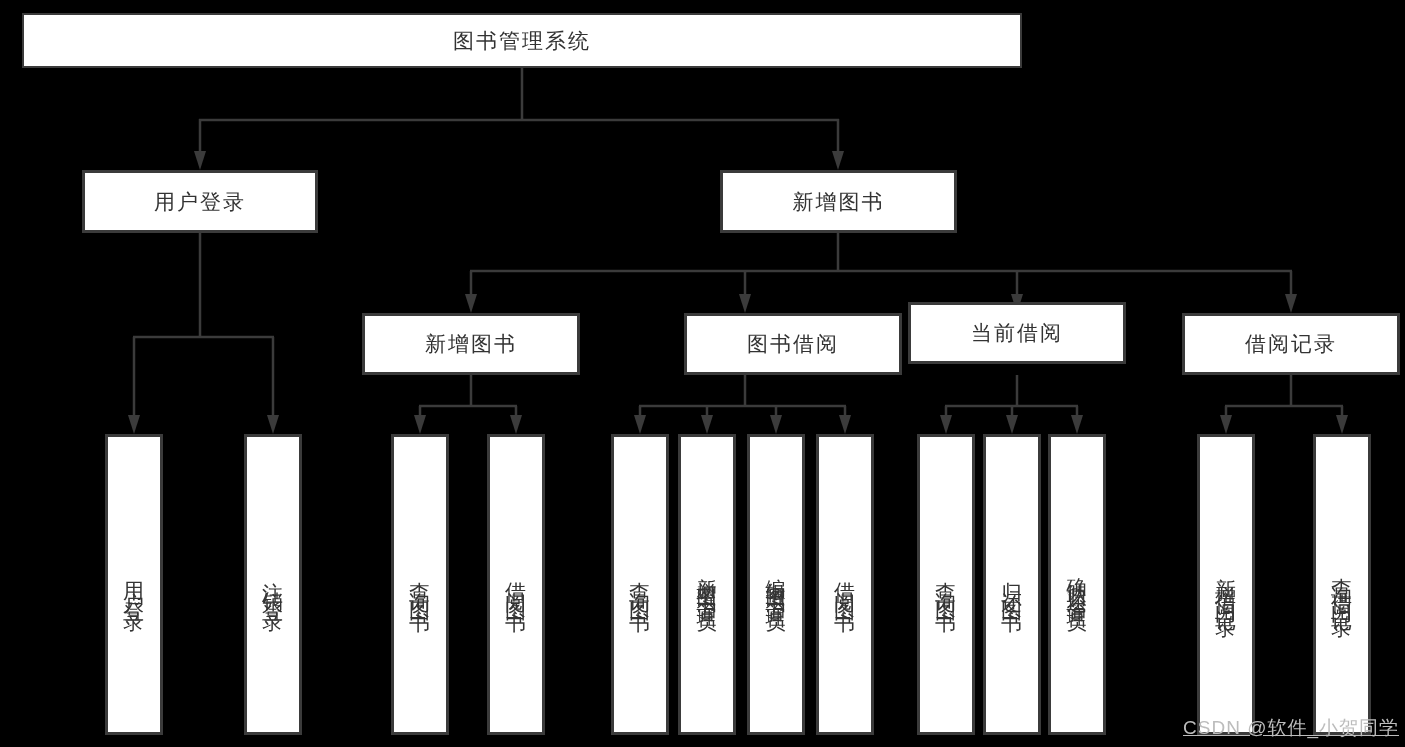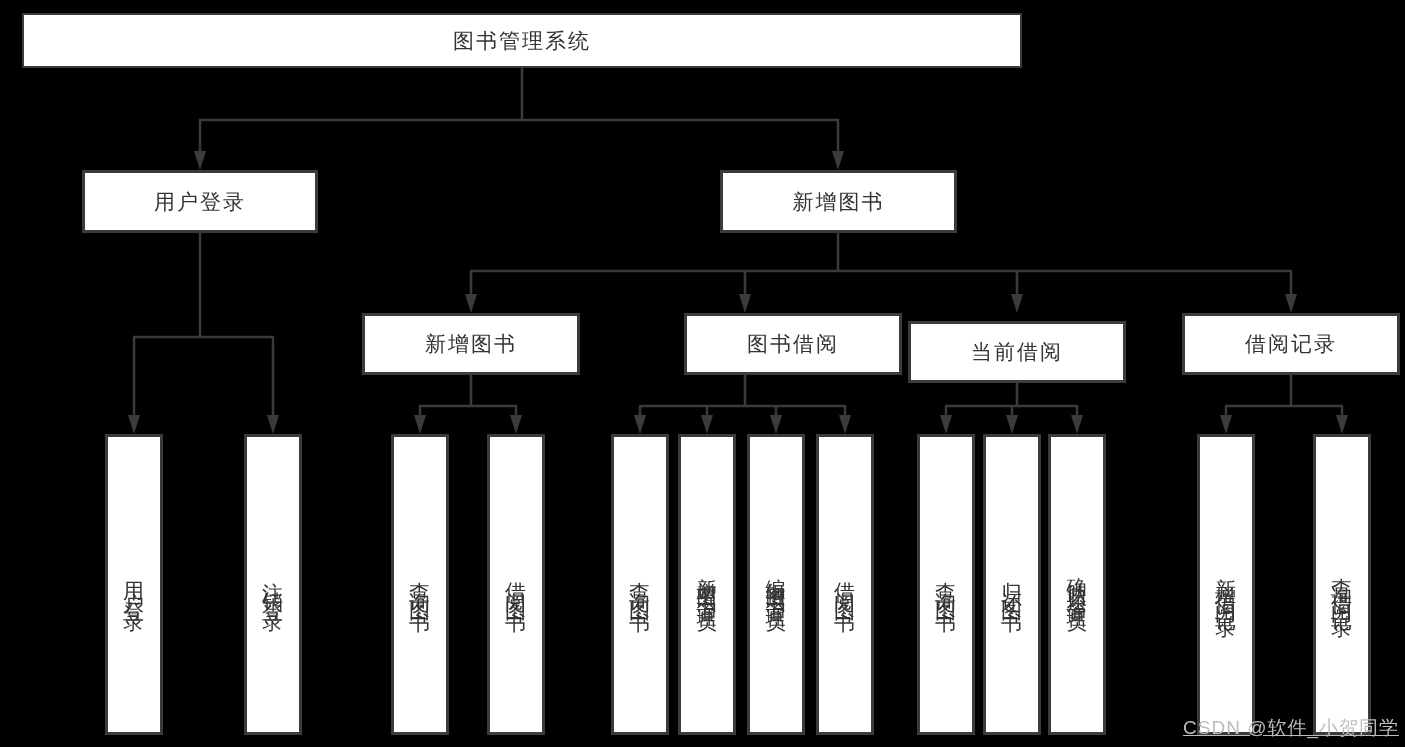--- a/index.html
+++ b/index.html
@@ -86,21 +86,21 @@
   <div class="node" style="left:720px;top:170px;width:237px;height:63px;">
     <span>新增图书</span>
   </div>
 
   <div class="node" style="left:362px;top:313px;width:218px;height:62px;">
     <span>新增图书</span>
   </div>
   <div class="node" style="left:636px;top:313px;width:218px;height:62px;margin-left:48px;">
     <span>图书借阅</span>
   </div>
-  <div class="node" style="left:908px;top:321px;width:218px;height:62px;font-family:Liberation Mono, monospace;">
+  <div class="node" style="left:908px;top:302px;width:218px;height:62px;font-family:Liberation Mono, monospace;">
     <span>当前借阅</span>
   </div>
   <div class="node" style="left:1182px;top:313px;width:218px;height:62px;">
     <span>借阅记录</span>
   </div>
 
   <div class="leaf" style="left:105px;top:434px;width:58px;height:301px;">
     <span class="vtext">用户登录</span>
   </div>
   <div class="leaf" style="left:244px;top:434px;width:58px;height:301px;">

